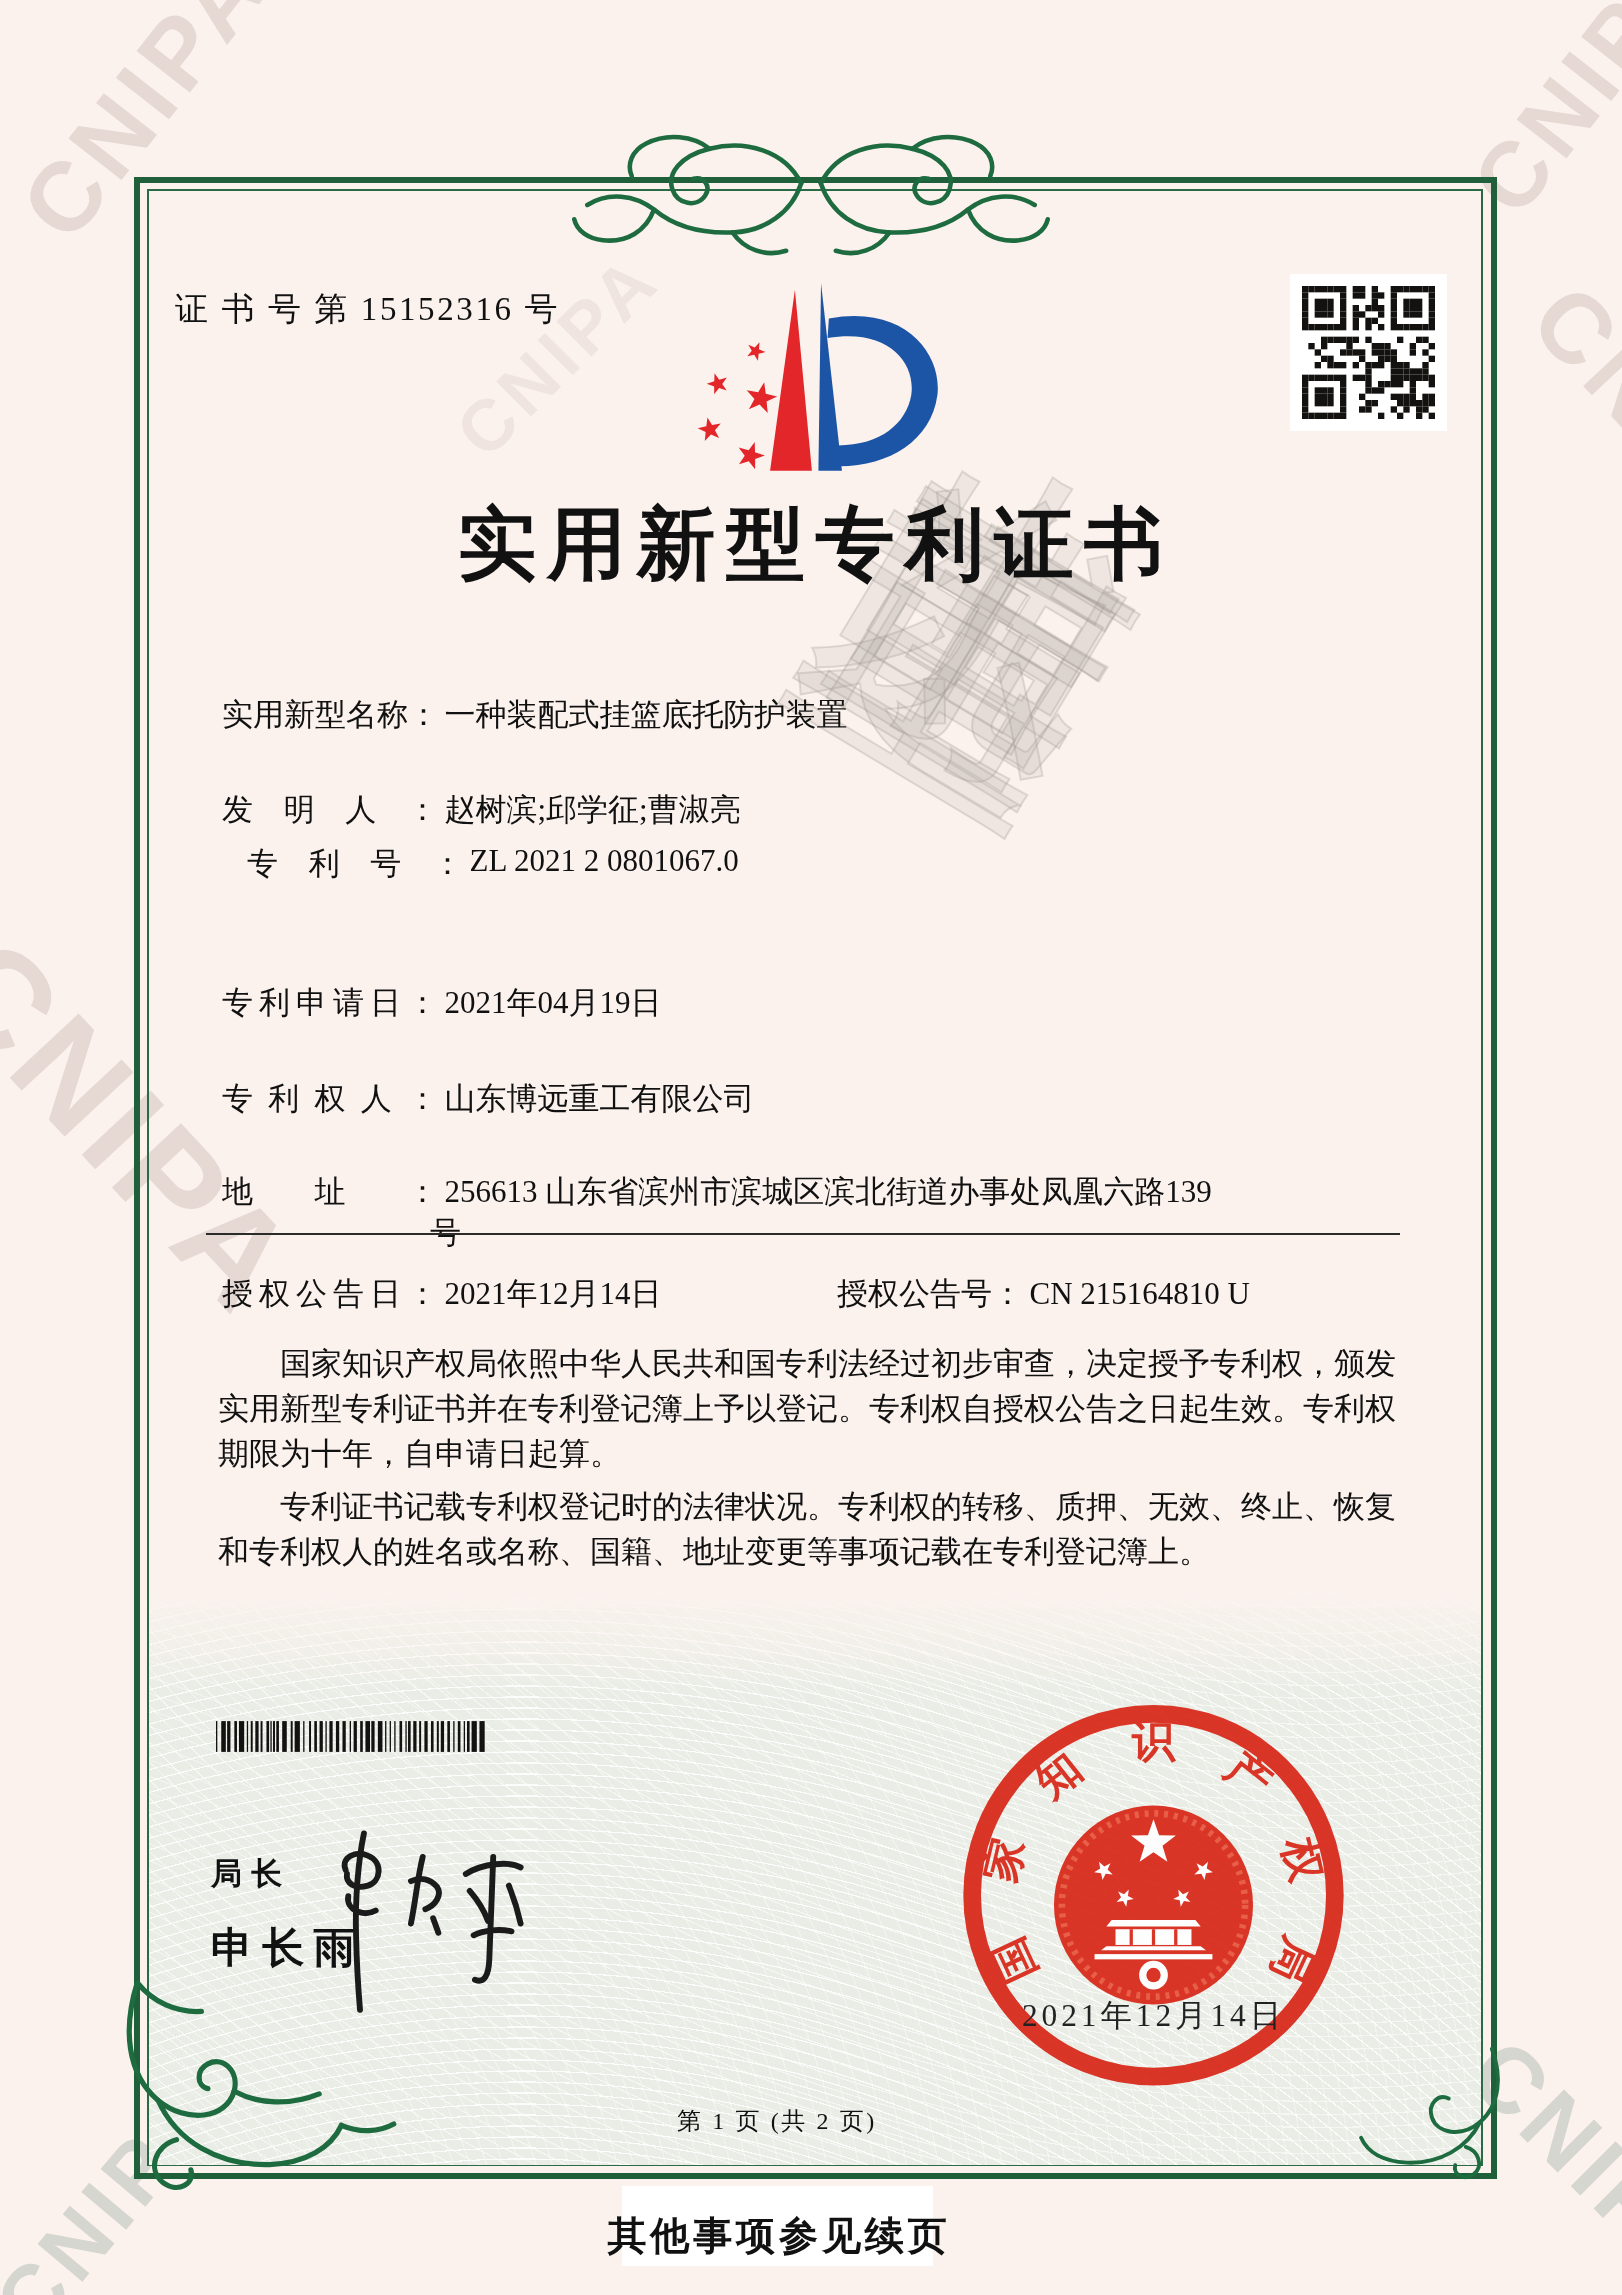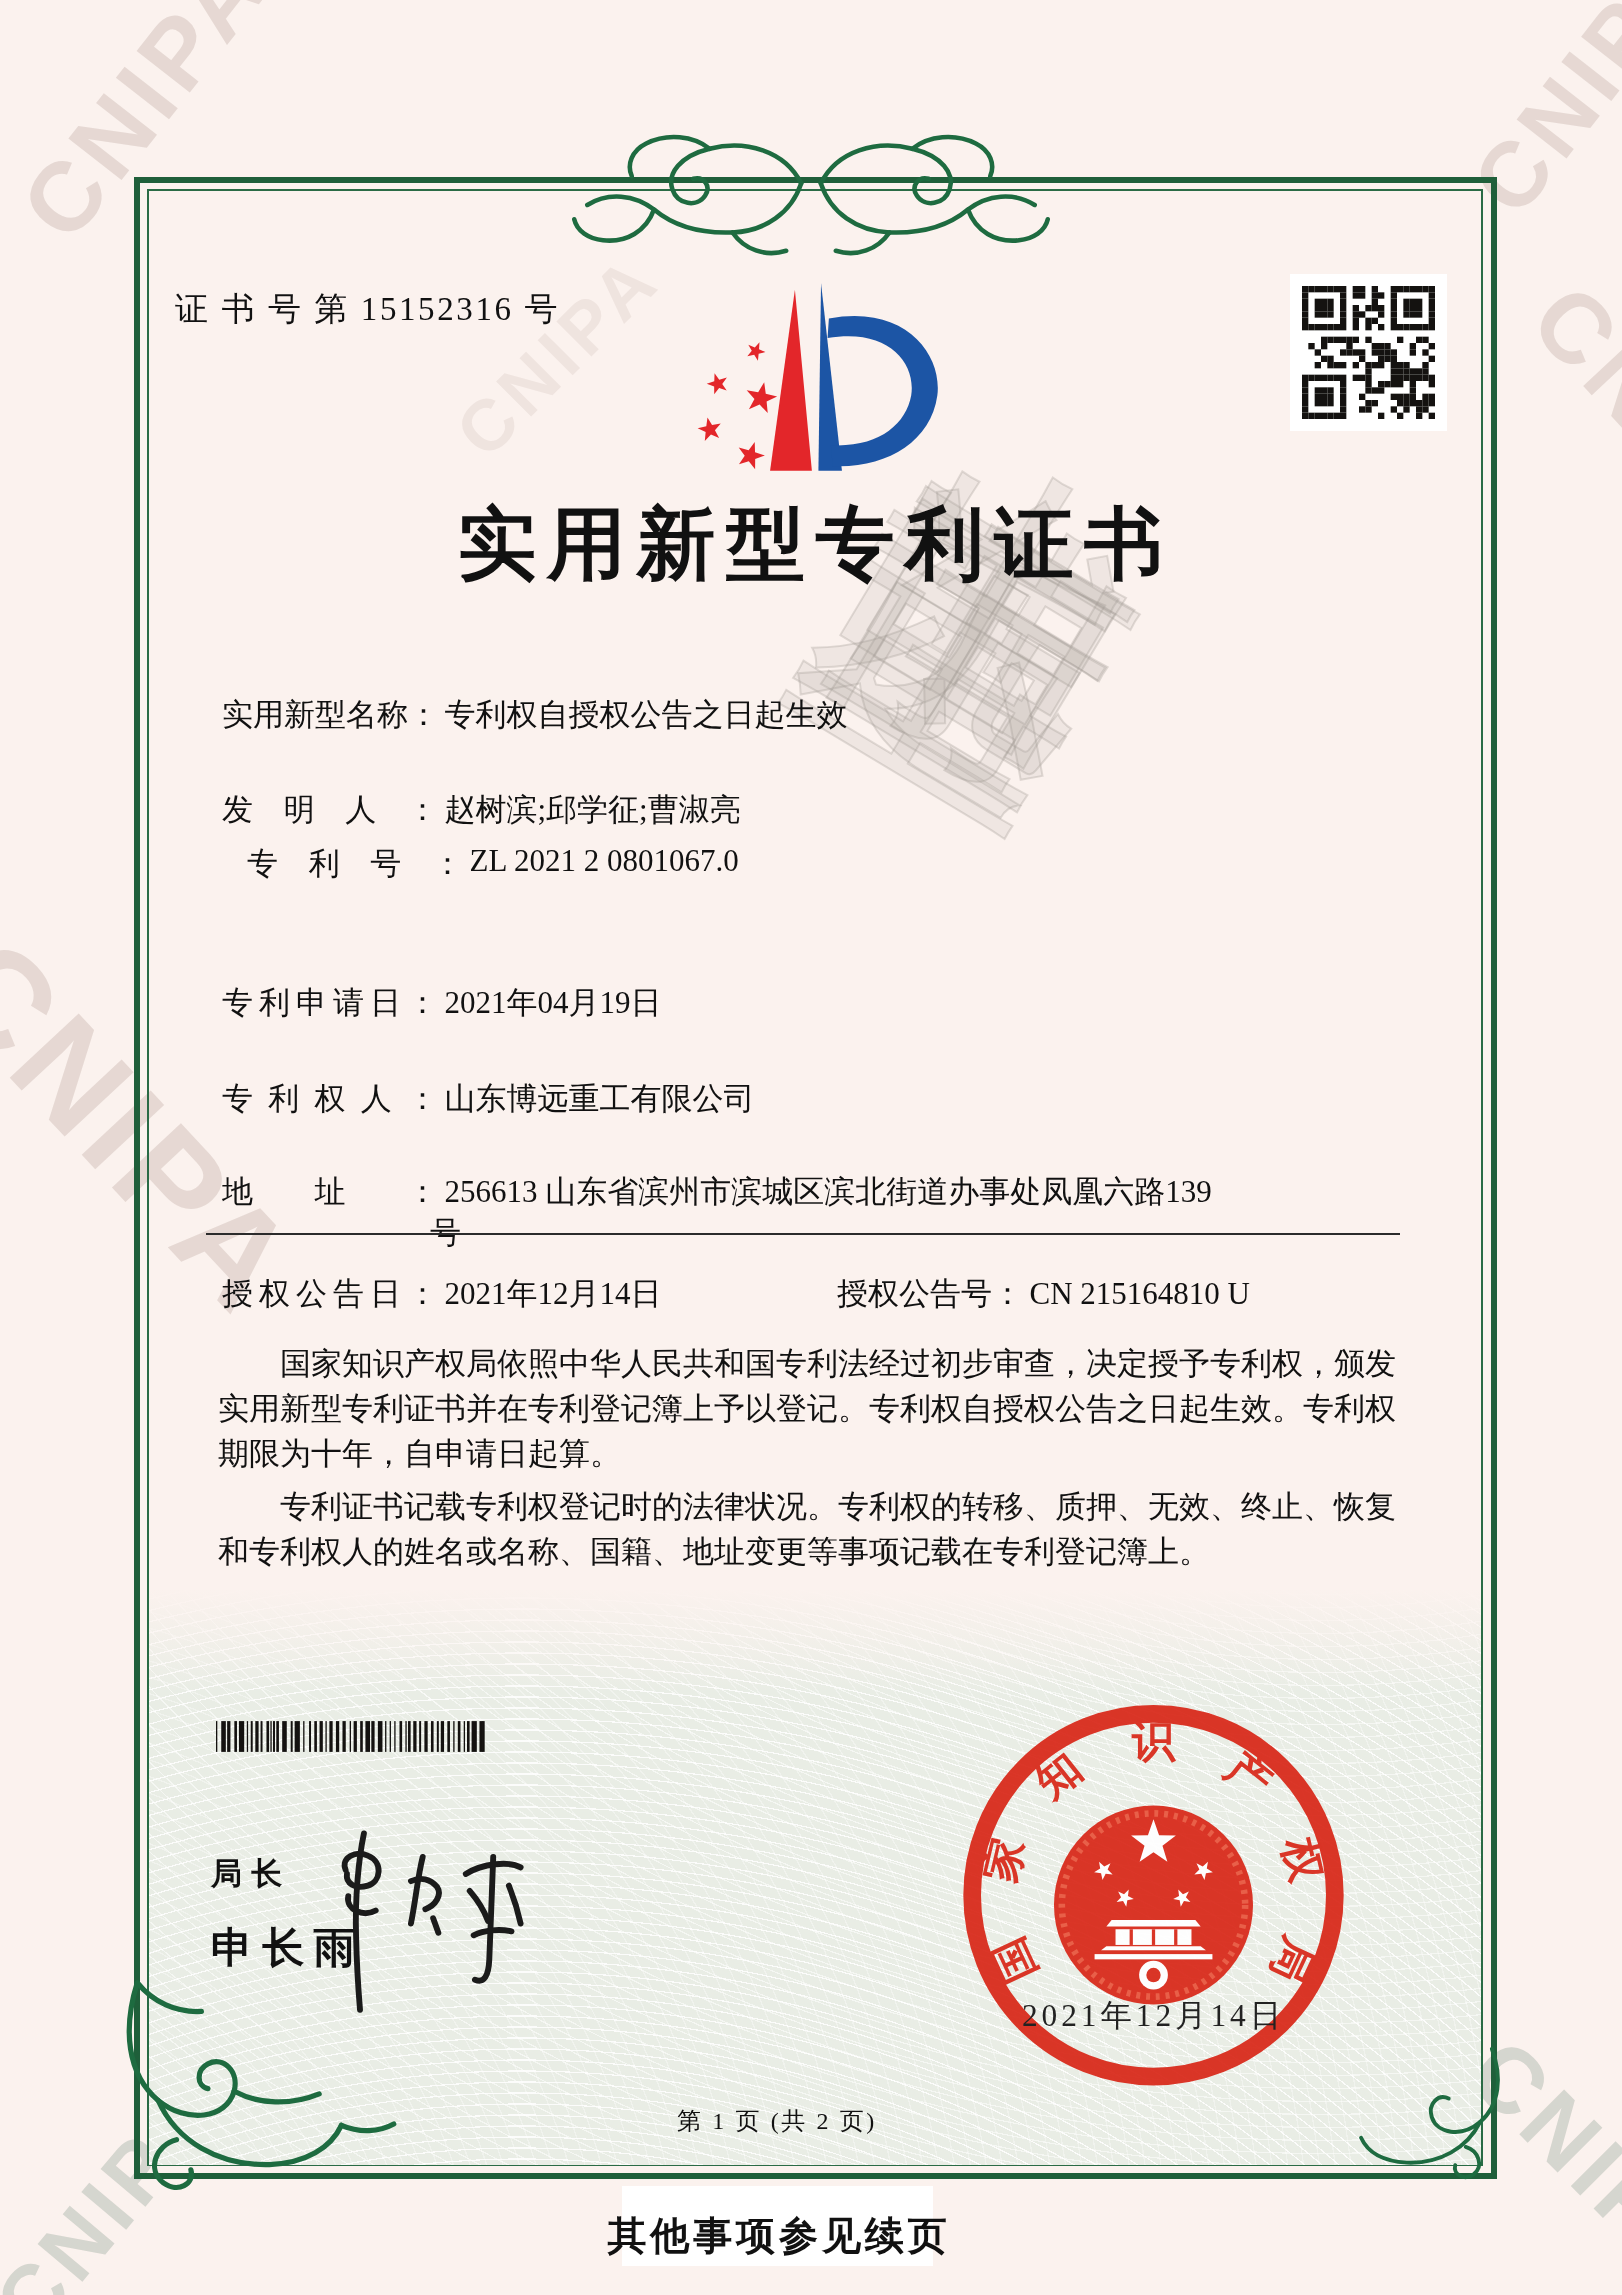--- a/index.html
+++ b/index.html
@@ -355,21 +355,21 @@
       <rect x="38.857142857142854" y="194.28571428571428" width="9.714285714285714" height="9.714285714285714" fill="#141210"></rect>
       <rect x="48.57142857142857" y="194.28571428571428" width="9.714285714285714" height="9.714285714285714" fill="#141210"></rect>
       <rect x="58.28571428571428" y="194.28571428571428" width="9.714285714285714" height="9.714285714285714" fill="#141210"></rect>
     </svg>
 </div>
 
 <div id="cert-no">证 书 号 第 15152316 号</div>
 <div id="title">实用新型专利证书</div>
 
 <div class="row" style="top:694px;">
-  <span class="lbl">实用新型名称：</span><span class="val">专利权自授权公告之日起生效</span>
+  <span class="lbl">实用新型名称：</span><span class="val">一种装配式挂篮底托防护装置</span>
 </div>
 <div class="row" style="top:789px;">
   <span class="lbl">发明人：</span><span class="val">赵树滨;邱学征;曹淑亮</span>
 </div>
 <div class="row" style="top:843px;margin-left:25px;">
   <span class="lbl">专利号：</span><span class="val">ZL 2021 2 0801067.0</span>
 </div>
 <div class="row" style="top:982px;">
   <span class="lbl">专利申请日：</span><span class="val">2021年04月19日</span>
 </div>

